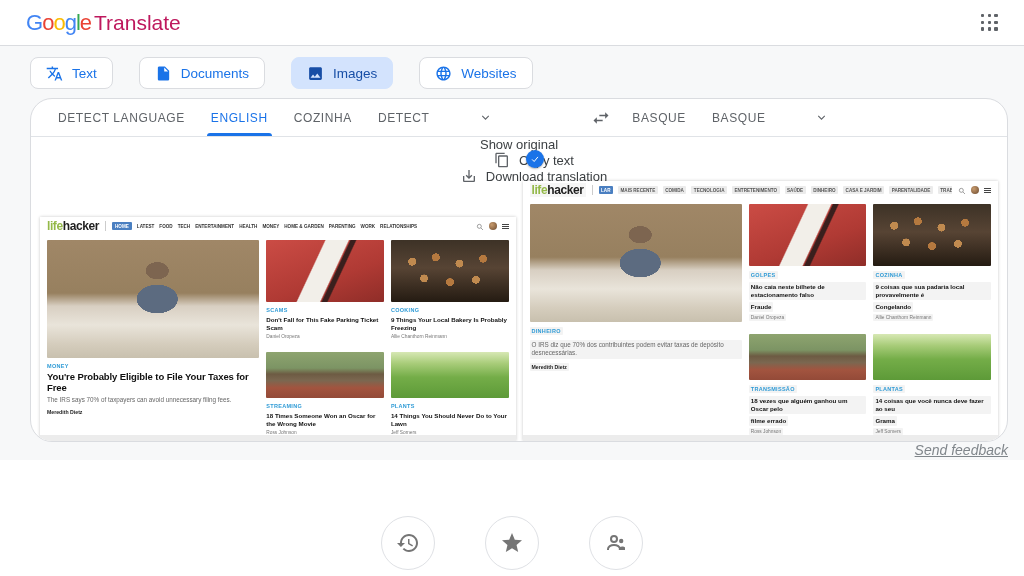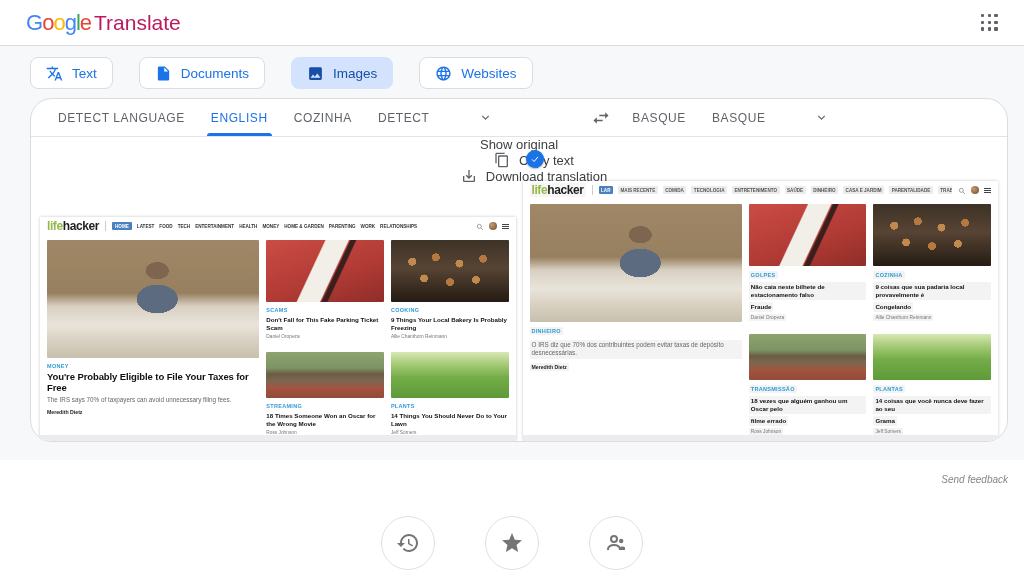--- a/index.html
+++ b/index.html
@@ -118,21 +118,21 @@
   .t .lh-title2 { margin-top:2px; }
   .t .lh-logo { background:#f6f6f6; padding:0 2px; }
 
   
   .lensrow { height:24px; flex:0 0 24px; border-top:1px solid #e0e3e7; display:flex; align-items:center; justify-content:center; gap:9px; font-size:12px; color:#5f6368; }
   .lens-icon { width:13px; height:13px; border-radius:4px; position:relative;
     background:conic-gradient(#4285f4 0 90deg, #34a853 90deg 180deg, #fbbc04 180deg 270deg, #ea4335 270deg 360deg); }
   .lens-icon::before { content:''; position:absolute; inset:2px; background:#fff; border-radius:2.5px; }
   .lens-icon::after { content:''; position:absolute; inset:4px; background:#4285f4; border-radius:50%; }
 
-  .feedback { position:absolute; top:474px; right:16px; font-size:10px; font-style:italic; color:#80868b; z-index:2; cursor:pointer; }
+  .feedback { position:absolute; top:442px; right:16px; font-size:14px; font-style:italic; color:#80868b; z-index:2; cursor:pointer;text-decoration:underline; }
 
   
   .circles { position:absolute; top:516px; left:0; width:1024px; display:flex; justify-content:center; gap:50px; z-index:2; }
   .circlebtn { width:54px; height:54px; border-radius:50%; border:1px solid #dfe1e5; background:#fff; display:flex; align-items:center; justify-content:center; cursor:pointer; }
   .circlebtn svg { width:24px; height:24px; fill:#757575; }
 </style>
 </head>
 <body>
 
 <div class="topbar">

